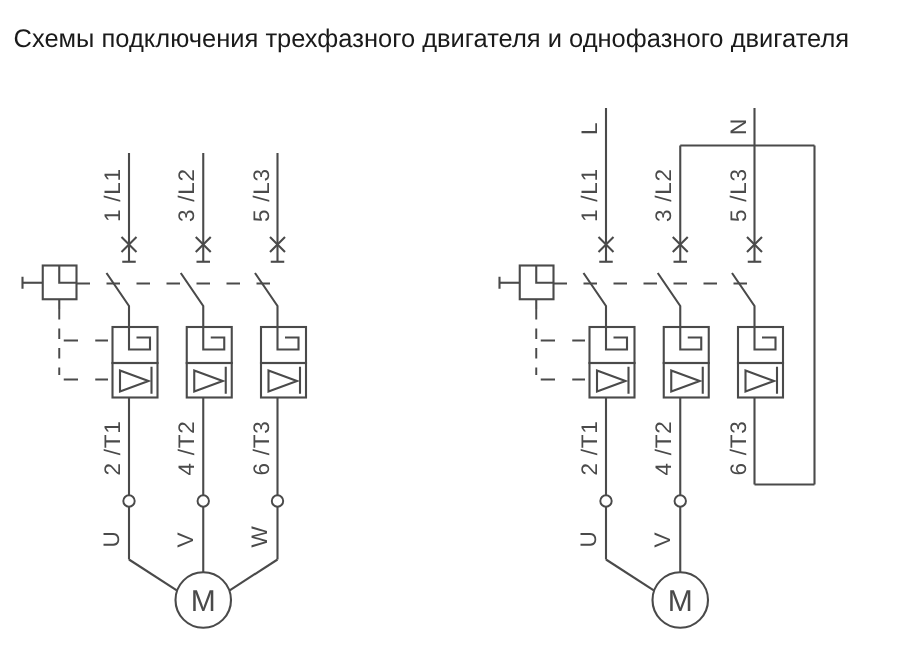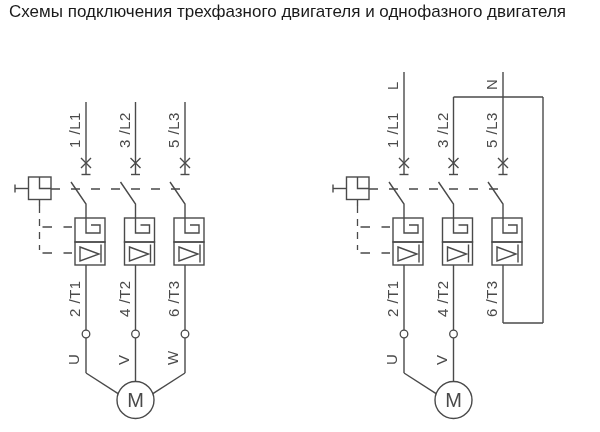--- a/index.html
+++ b/index.html
@@ -1,20 +1,20 @@
 <!DOCTYPE html>
 <html style="--line-color: #4a4a4a; --title-color: #1a1a1a; --bg-color: #ffffff;"><head>
 <meta charset="utf-8">
 <style>
   :root { --line-color:#4a4a4a; --title-color:#1a1a1a; --bg-color:#ffffff; }
   html,body { margin:0; padding:0; }
   body { width:600px; height:432px; background:var(--bg-color); overflow:hidden; position:relative;
          font-family:"Liberation Sans", sans-serif; }
   .page { position:absolute; inset:0; width:600px; height:432px; }
-  .title { position:absolute; left:9px; top:2px; font-size:17px; line-height:20px;
+  .title { position:absolute; left:9px; top:16px; font-size:17px; line-height:20px;
            color:var(--title-color); white-space:nowrap; }
   svg.diagram { position:absolute; left:0; top:0; }
   svg.diagram path, svg.diagram rect, svg.diagram circle {
     stroke:var(--line-color); fill:none; stroke-width:1.4; }
   svg.diagram .term { fill:#ffffff; stroke-width:1.3; }
   svg.diagram .dash-link   { stroke-dasharray:9 11;   stroke-width:1.3; }
   svg.diagram .dash-branch { stroke-dasharray:9.5 11.5; stroke-width:1.3; }
   svg.diagram .dash-vert   { stroke-dasharray:7 6;    stroke-width:1.3; }
   svg.diagram text { stroke:none; fill:var(--line-color); }
   .lbl { font-size:15px; letter-spacing:.5px; }

